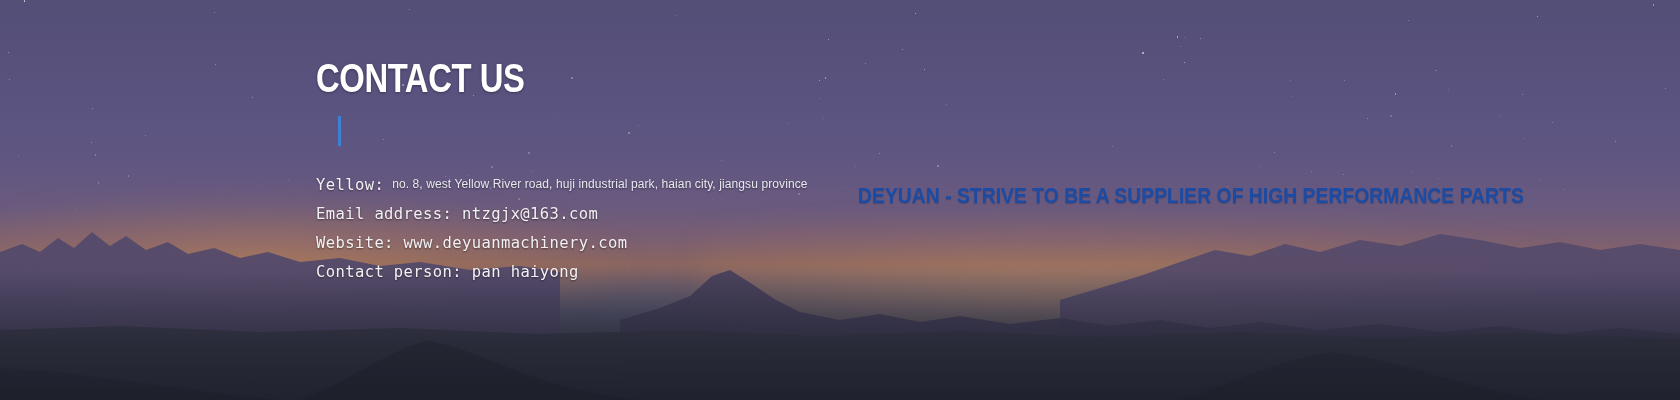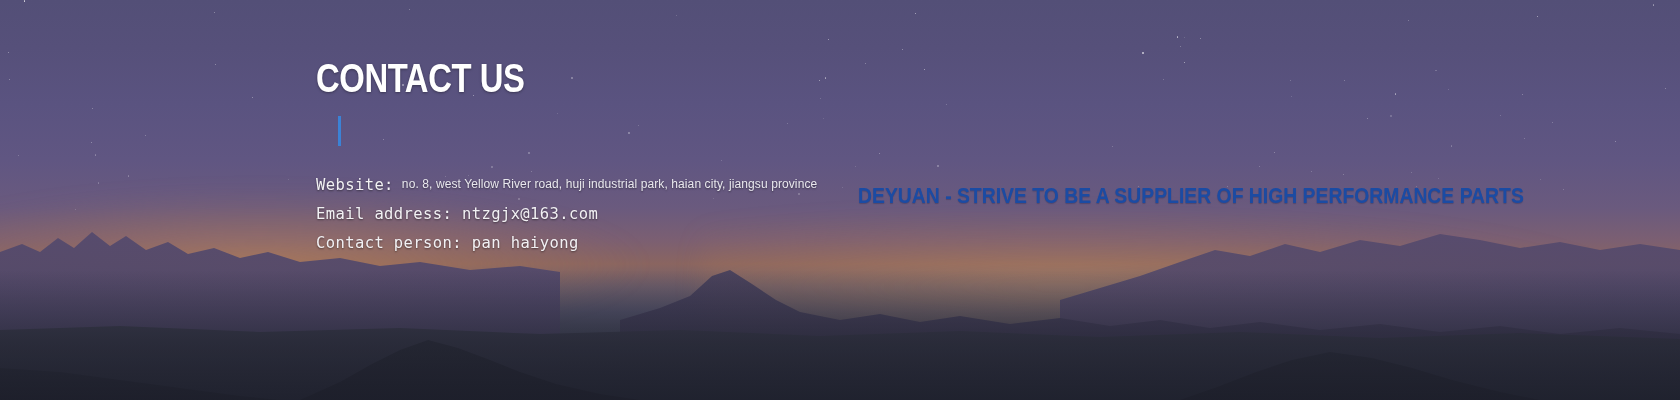--- a/index.html
+++ b/index.html
@@ -300,22 +300,23 @@
 
   <div class="content">
 
     <div class="contact-block">
 
       <div class="heading">CONTACT US</div>
 
       <div class="accent-bar"></div>
 
       <div class="details" id="details">
-          <div class="detail-row"><span class="detail-label">Website:</span><span class="addr-value">no. 8, west Yellow River road, huji industrial park, haian city, jiangsu province</span></div>
+          <div class="detail-row"><span class="detail-label">Yellow:</span><span class="addr-value">no. 8, west Yellow River road, huji industrial park, haian city, jiangsu province</span></div>
           <div class="detail-row"><span class="detail-label">Email address:</span><span> ntzgjx@163.com</span></div>
+          <div class="detail-row"><span class="detail-label">Website:</span><span> www.deyuanmachinery.com</span></div>
           <div class="detail-row"><span class="detail-label">Contact person:</span><span> pan haiyong</span></div>
         </div>
 
     </div>
 
     <div class="slogan">DEYUAN - STRIVE TO BE A SUPPLIER OF HIGH PERFORMANCE PARTS</div>
 
   </div>
 </div>
 

